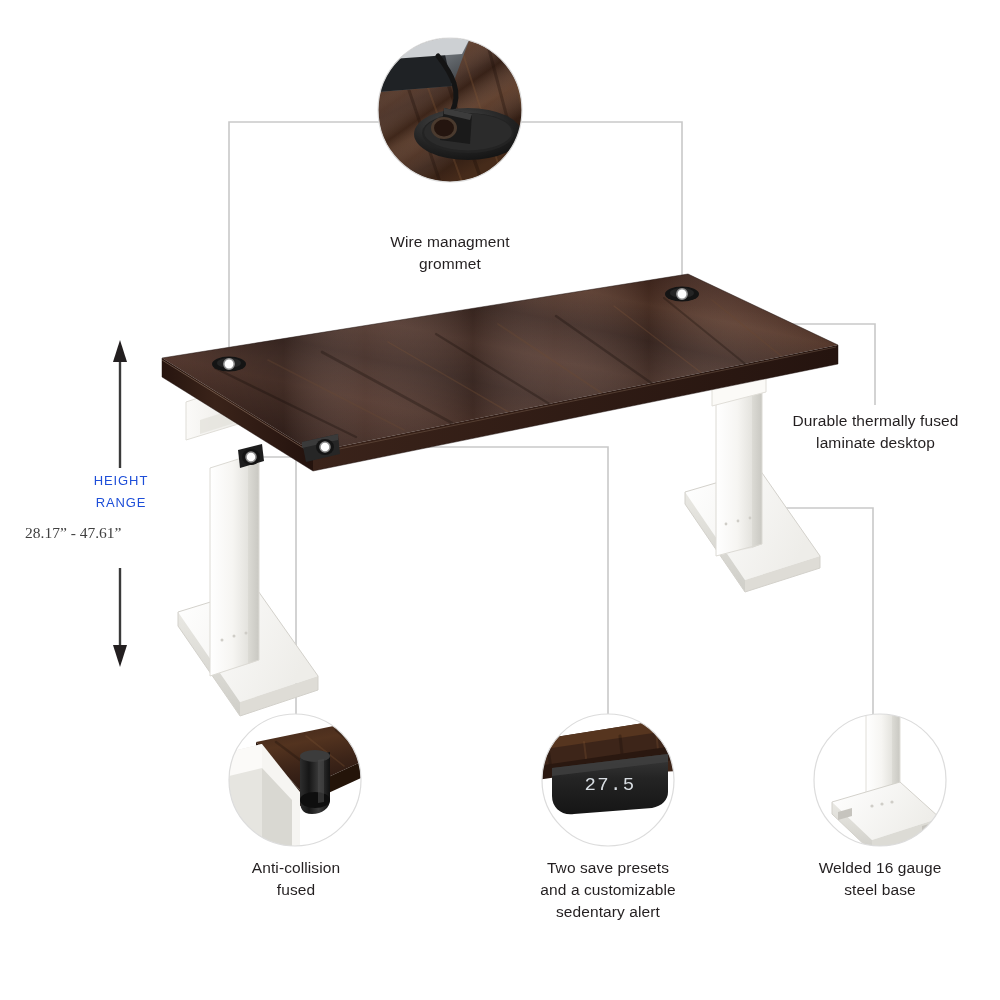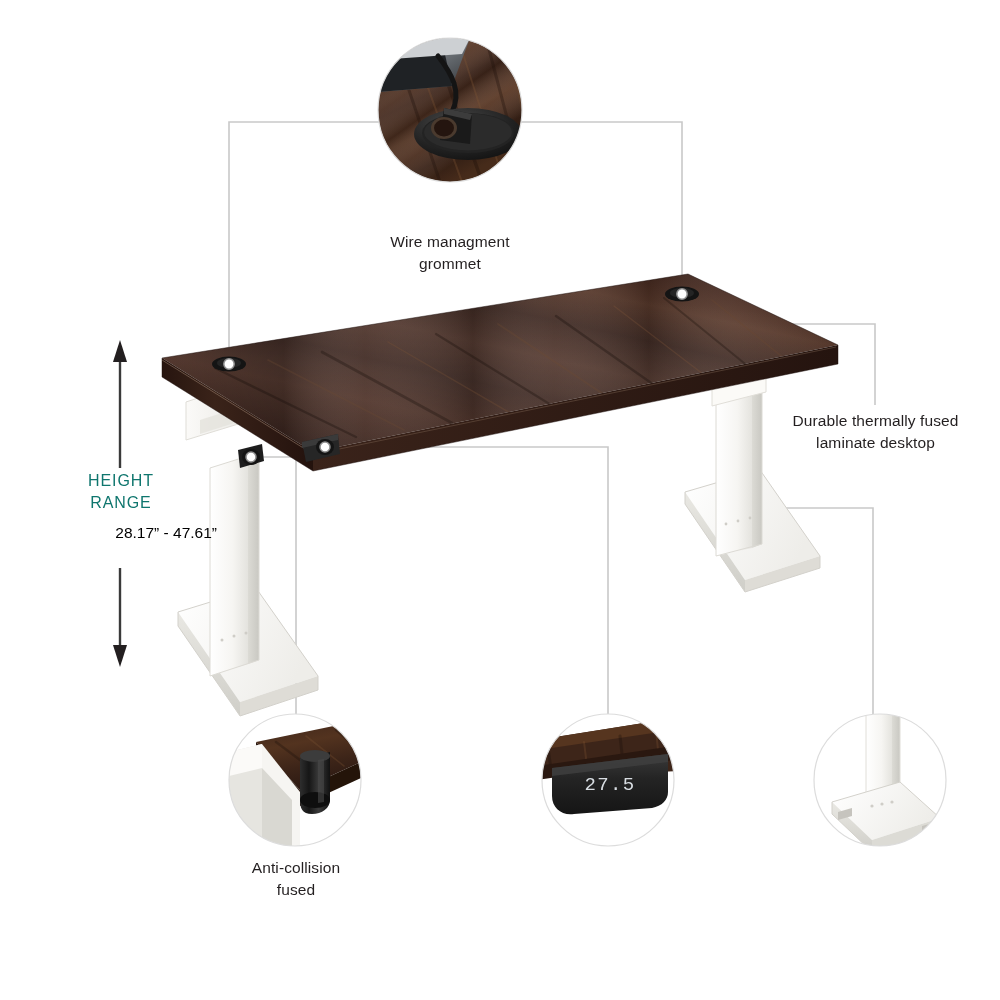--- a/index.html
+++ b/index.html
@@ -31,32 +31,32 @@
     font-family: "Liberation Sans", sans-serif;
     font-size: 15.5px;
     line-height: 22px;
     letter-spacing: 0.1px;
     white-space: pre-line;
     font-weight: 400;
   }
   .hr-title {
     position: absolute;
     text-align: center;
-    color: #0f766e;
+    color: #1d4ed8;
     font-family: "Liberation Sans", sans-serif;
-    font-size: 16px;
+    font-size: 13px;
     line-height: 22px;
     letter-spacing: 0.9px;
     white-space: pre-line;
   }
   .hr-values {
     position: absolute;
-    text-align: right;
-    color: #000000;
-    font-family: Liberation Sans, sans-serif;
+    text-align: left;
+    color: #404040;
+    font-family: Liberation Serif, serif;
     font-size: 15.5px;
     line-height: 23px;
     white-space: pre-line;
   }
 </style>
 </head>
 <body>
 
 <div id="stage">
 
@@ -416,21 +416,26 @@
 
   <div class="callout-label" style="left:350px; top:203px; width:200px;margin-top:28px;">Wire managment
 grommet</div>
 
   <div class="callout-label" style="left:768px; top:410px; width:215px;">Durable thermally fused
 laminate desktop</div>
 
   <div class="callout-label" style="left:196px; top:857px; width:200px;">Anti-collision
 fused</div>
 
-
+  <div class="callout-label" style="left:508px; top:857px; width:200px;">Two save presets
+and a customizable
+sedentary alert</div>
+
+  <div class="callout-label" style="left:780px; top:857px; width:200px;">Welded 16 gauge
+steel base</div>
 
   <div class="hr-title" style="left:35px; top:470px; width:172px;">HEIGHT
 RANGE</div>
 
   <div class="hr-values" style="left:25px; top:521px; width:192px;">28.17” - 47.61”</div>
 
 
 </div>
 
 </body></html>

